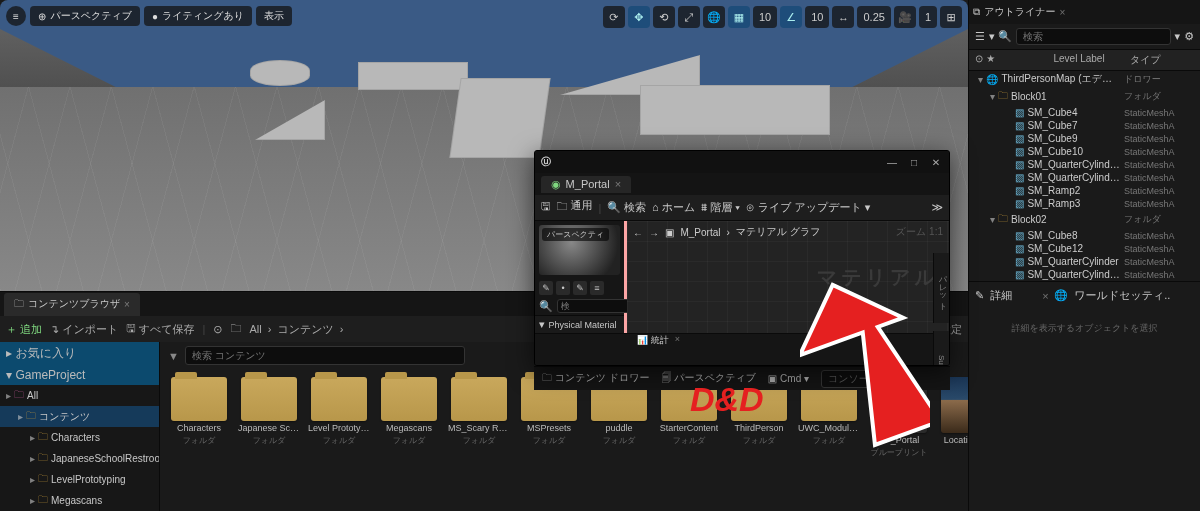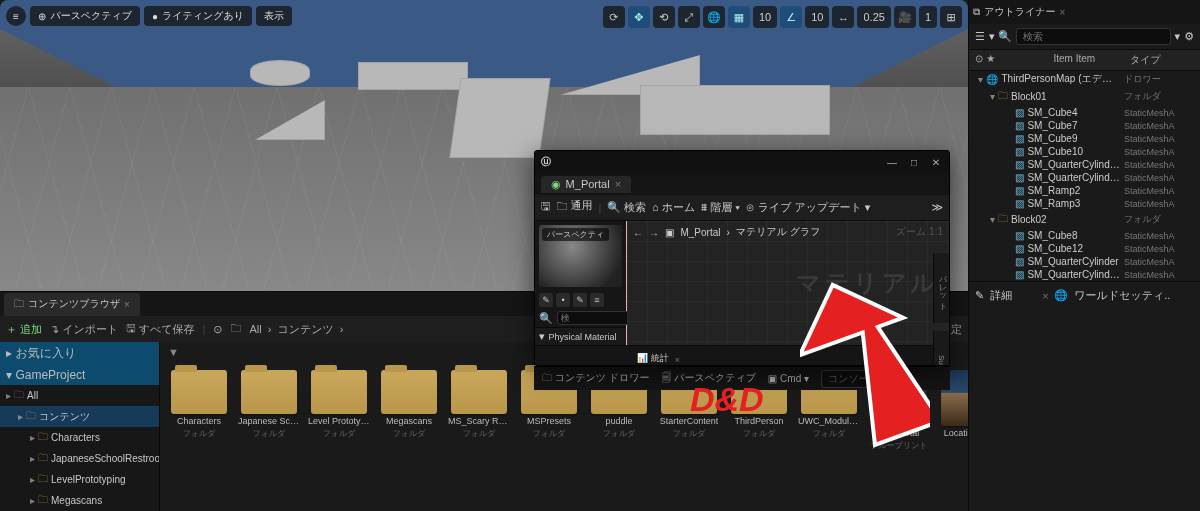--- a/index.html
+++ b/index.html
@@ -71,34 +71,34 @@
 .det-empty { color:#666; font-size:9px; text-align:center; padding:16px 8px; }
 
 .float-win { position:absolute; top:150px; left:534px; width:416px; height:216px; background:#1b1b1b; border:1px solid #000; box-shadow:0 6px 24px rgba(0,0,0,.6); display:flex; flex-direction:column; z-index:50; border-radius:3px; overflow:hidden; }
 .fw-title { height:22px; background:#111; display:flex; align-items:center; padding:0 6px; gap:8px; color:#ccc; font-size:10px; }
 .fw-title .spacer { flex:1; }
 .fw-title .wbtn { width:14px; text-align:center; color:#aaa; cursor:pointer; }
 .fw-tabs { height:22px; display:flex; align-items:center; padding:0 6px; gap:6px; background:#141414; }
 .fw-tabs .tab2 { background:#262626; padding:2px 10px; border-radius:3px 3px 0 0; display:flex; gap:5px; align-items:center; }
 .fw-tb { height:26px; display:flex; align-items:center; gap:6px; padding:0 6px; background:#1e1e1e; border-bottom:1px solid #0a0a0a; }
 .fw-body { flex:1; display:flex; min-height:0; }
-.fw-left { width:92px; background:#161616; border-right:1px solid #fca5a5; display:flex; flex-direction:column; }
+.fw-left { width:92px; background:#161616; border-right:3px solid #fca5a5; display:flex; flex-direction:column; }
 .preview-box { height:70px; margin:4px; background:radial-gradient(circle at 40% 35%, #888, #555 40%, #222 80%); border-radius:3px; position:relative; }
 .preview-pill { position:absolute; top:3px; left:3px; background:rgba(0,0,0,.6); padding:1px 5px; border-radius:3px; font-size:8px; }
 .fw-left-tb { display:flex; gap:3px; padding:2px 4px; flex-wrap:wrap; }
 .fw-left-tb span { width:14px; height:14px; background:#2a2a2a; border-radius:2px; display:inline-flex; align-items:center; justify-content:center; font-size:9px; }
 .fw-graph { flex:1; background:#232323; background-image:
    linear-gradient(rgba(255,255,255,.03) 1px, transparent 1px),
    linear-gradient(90deg, rgba(255,255,255,.03) 1px, transparent 1px);
    background-size: 20px 20px; position:relative; }
 .g-crumb { position:absolute; top:4px; left:6px; display:flex; gap:6px; align-items:center; color:#ccc; font-size:10px; }
 .g-zoom { position:absolute; top:4px; right:6px; color:#555; font-size:10px; }
-.g-water { position:absolute; right:10px; top:50%; transform:translateY(-50%); color:#3a3a3a; font-size:24px; font-weight:bold; letter-spacing:4px; }
+.g-water { position:absolute; right:10px; top:50%; transform:translateY(-50%); color:#3a3a3a; font-size:20px; font-weight:bold; letter-spacing:4px; }
 .g-sidetab { position:absolute; right:0; top:32px; width:16px; height:70px; background:#1a1a1a; writing-mode:vertical-rl; font-size:8px; color:#888; display:flex; align-items:center; justify-content:center; border-left:1px solid #0a0a0a; }
-.fw-bot { height:20px; display:flex; align-items:flex-end; gap:6px; padding:0 6px; background:#151515; border-top:1px solid #0a0a0a; font-size:9px; }
+.fw-bot { height:32px; display:flex; align-items:flex-start; gap:6px; padding:0 6px; background:#151515; border-top:1px solid #0a0a0a; font-size:9px; }
 .pm-row { display:flex; align-items:center; gap:4px; padding:2px 4px; background:#1a1a1a; border-top:1px solid #0a0a0a; }
 
 .under-strip { height:24px; display:flex; align-items:center; background:#141414; border-top:1px solid #0a0a0a; padding:0 8px; gap:12px; font-size:10px; color:#aaa; }
 .cmd-box { background:#0d0d0d; border:1px solid #333; padding:1px 6px; border-radius:3px; color:#555; }
 
 .annot { position:absolute; z-index:100; pointer-events:none; }
 
 svg { display:block; }
 </style>
 </head>
@@ -224,20 +224,21 @@
               <div class="tree-row" style="padding-left: 30px;">
                 <span style="opacity:.6">▸</span>
                 <span class="fico">🗀</span>
                 <span>Megascans</span>
               </div>
             </div>
         </div>
         <div class="cb-grid">
           <div class="search-row">
             <span style="color:#888">▼</span>
+            <input class="search-in" placeholder="検索 コンテンツ" style="">
           </div>
           <div class="grid" id="asset-grid">
               <div class="asset">
                 <div class="folder-thumb"></div>
                 <div class="aname">Characters</div>
                 <div class="asub">フォルダ</div>
               </div>
               <div class="asset">
                 <div class="folder-thumb"></div>
                 <div class="aname">Japanese School</div>
@@ -316,21 +317,21 @@
     <div class="rp-search">
       <span>☰</span>
       <span>▾</span>
       <span>🔍</span>
       <input placeholder="検索" style="">
       <span>▾</span>
       <span>⚙</span>
     </div>
     <div class="list-hdr">
       <div class="c1">⊙ ★</div>
-      <div class="c1">Item Item</div>
+      <div class="c1">Level Label</div>
       <div class="c2">タイプ</div>
     </div>
     <div class="ol-tree" id="ol-tree">
         <div class="ol-row">
           <span style="width:4px"></span>
           <span style="opacity:.6">▾</span>
           <span style="color:#c89b3c">🌐</span>
           <span class="ol-label">ThirdPersonMap (エディタ)</span>
           <span class="ol-type">ドロワー</span>
         </div>
@@ -436,20 +437,21 @@
 
     <div class="details-area">
       <div class="det-row">
         <span>✎</span>
         <span>詳細</span>
         <span style="width:18px"></span>
         <span style="opacity:.5">×</span>
         <span>🌐</span>
         <span>ワールドセッティ..</span>
       </div>
+      <div class="det-empty">詳細を表示するオブジェクトを選択</div>
     </div>
   </div>
 </div>
 
 <div class="float-win">
   <div class="fw-title">
     <span style="font-weight:bold">ⓤ</span>
     <span class="spacer"></span>
     <span class="wbtn">—</span>
     <span class="wbtn">□</span>

